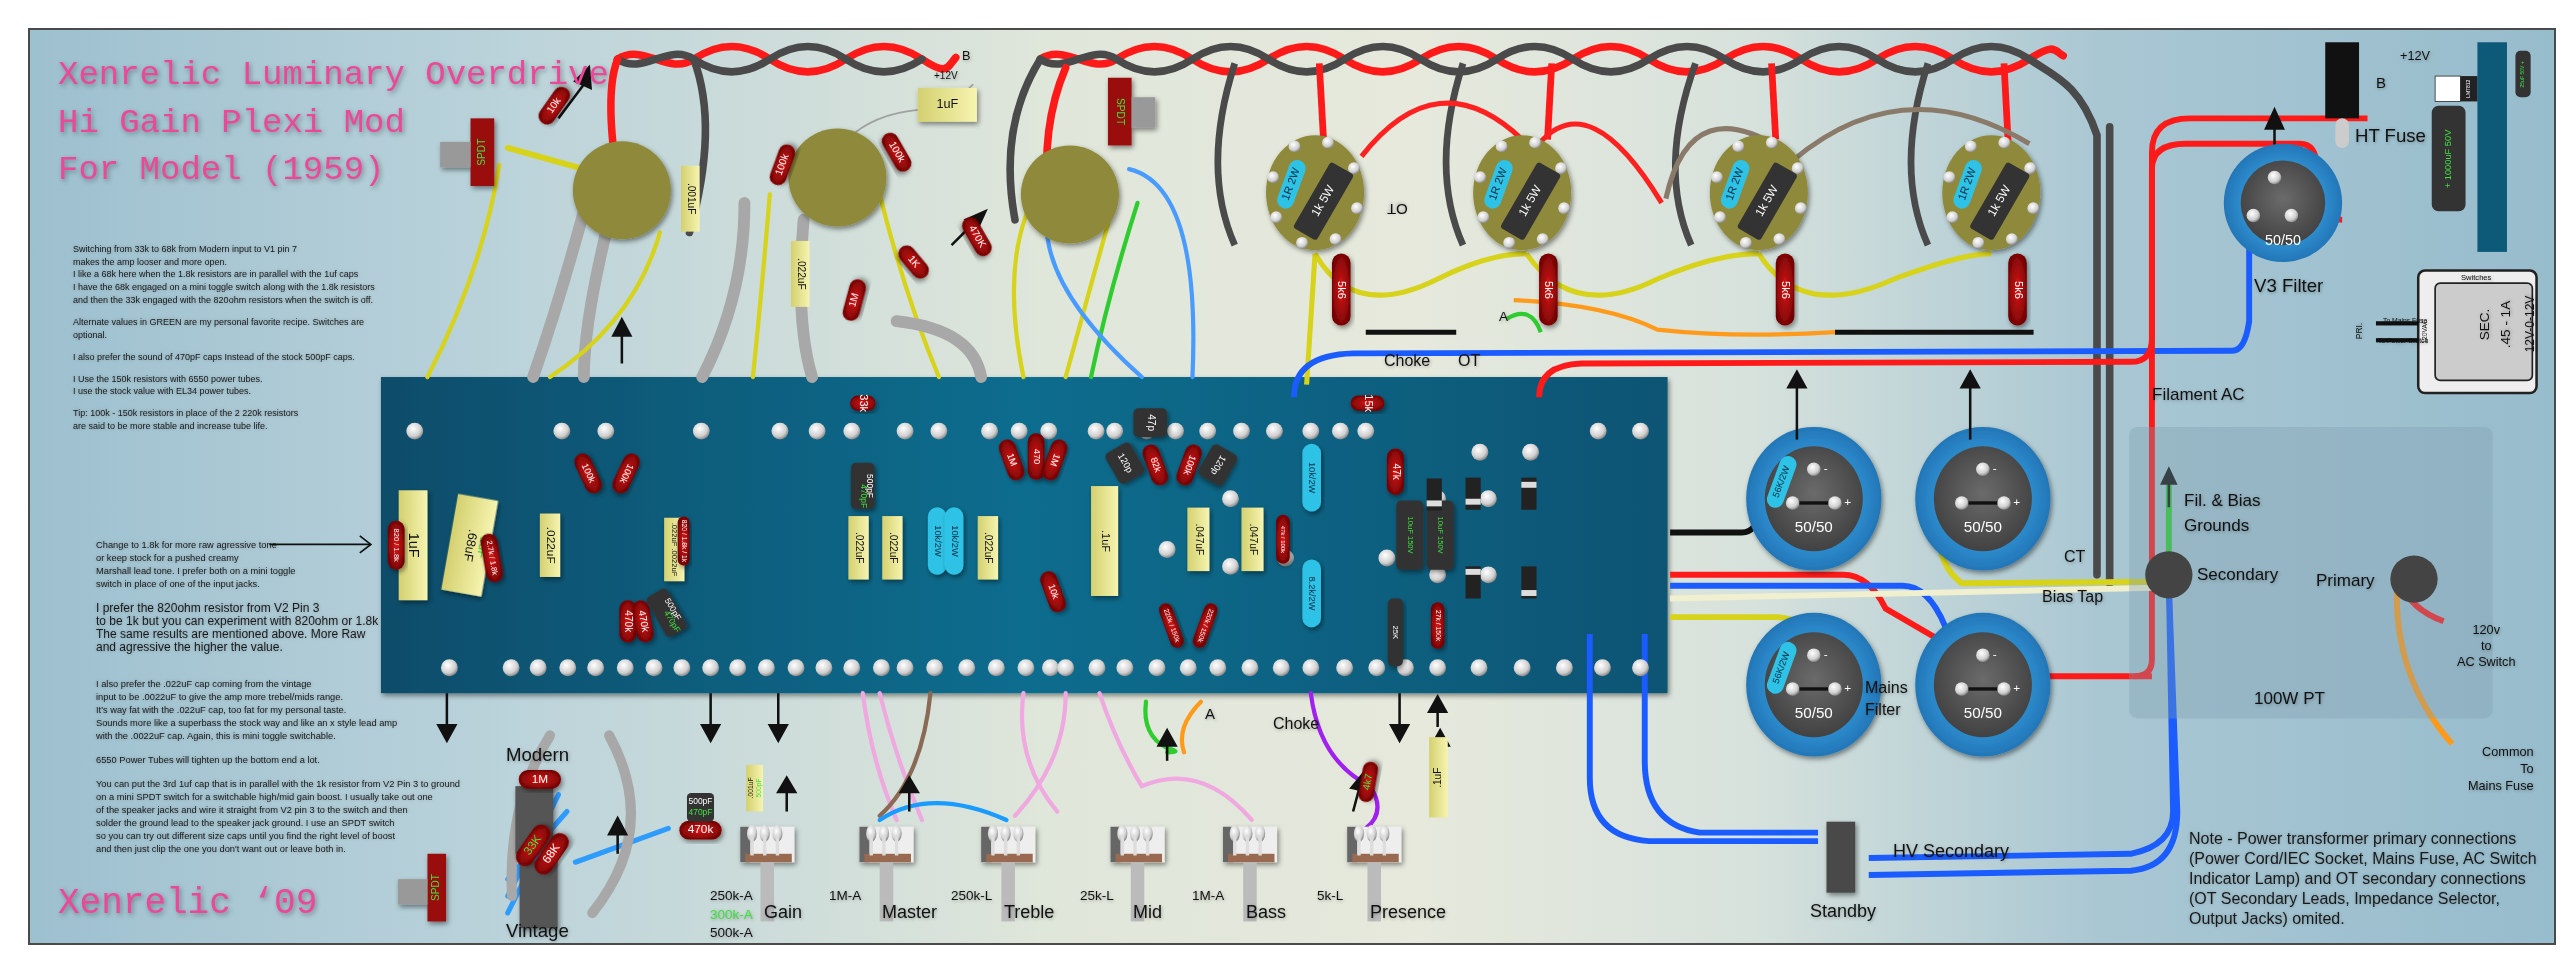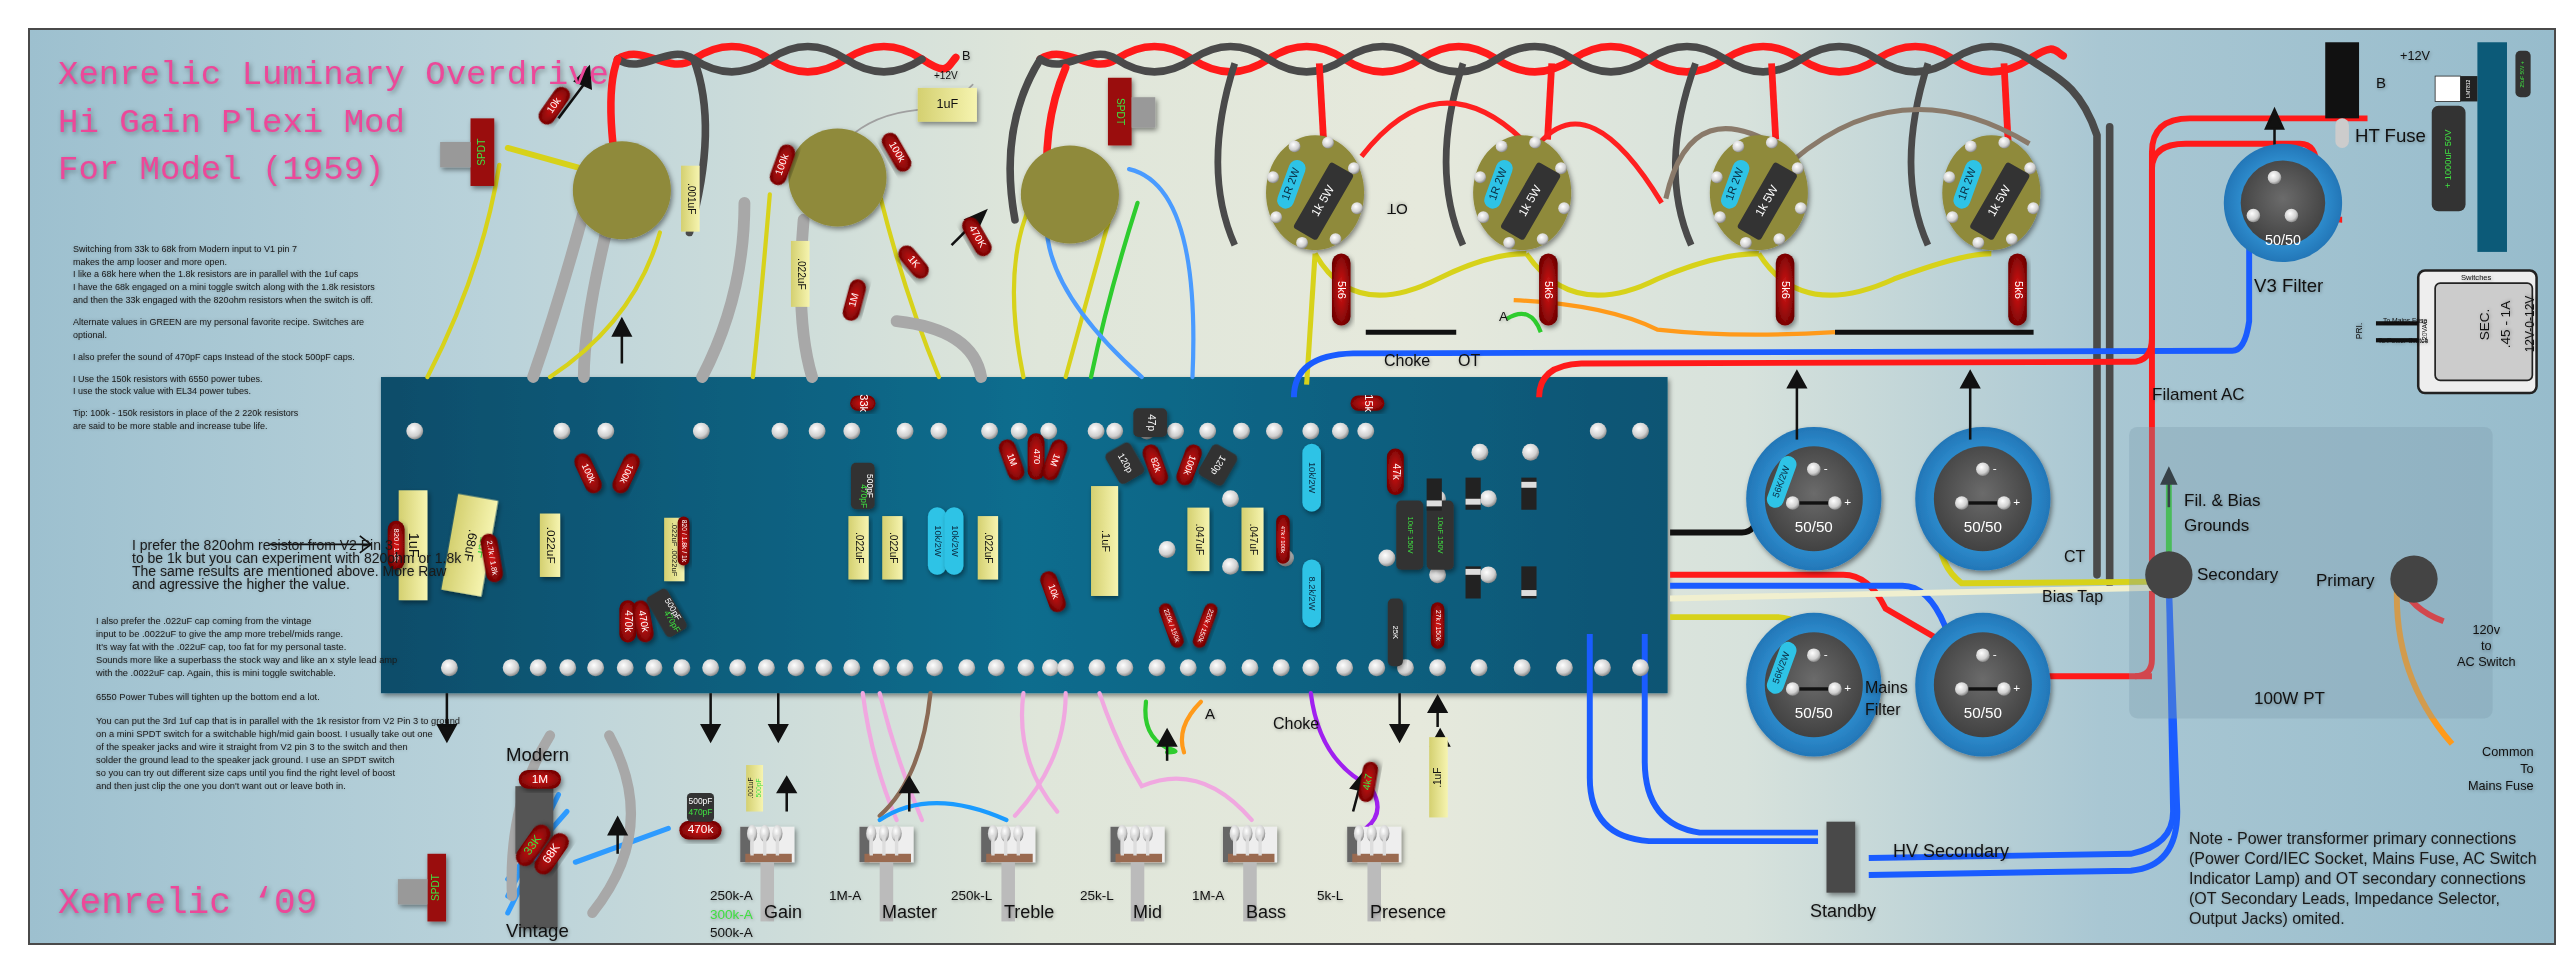--- a/index.html
+++ b/index.html
@@ -819,21 +819,25 @@
 I have the 68k engaged on a mini toggle switch along with the 1.8k resistors
 and then the 33k engaged with the 820ohm resistors when the switch is off.</div>
     <div class="note" style="position: relative; font-size: 9px; line-height: 12.7px; margin-bottom: 9.3px;">Alternate values in GREEN are my personal favorite recipe. Switches are optional.</div>
     <div class="note" style="position: relative; font-size: 9px; line-height: 12.7px; margin-bottom: 9.3px;">I also prefer the sound of 470pF caps Instead of the stock 500pF caps.</div>
     <div class="note" style="position: relative; font-size: 9px; line-height: 12.7px; margin-bottom: 9.3px;">I Use the 150k resistors with 6550 power tubes.
 I use the stock value with EL34 power tubes.</div>
     <div class="note" style="position: relative; font-size: 9px; line-height: 12.7px; margin-bottom: 9.3px;">Tip: 100k - 150k resistors in place of the 2 220k resistors
 are said to be more stable and increase tube life.</div>
   </div>
 <div id="notesBottom" style="position:absolute;left:96px;top:539px;width:423px;">
-    <div class="note" style="position: relative; font-size: 14px; line-height: 13px; margin-bottom: 11px; margin-left: 36px;">I prefer the 820ohm resistor from V2 Pin 3
+    <div class="note" style="position: relative; font-size: 9.3px; line-height: 13px; margin-bottom: 11px;">Change to 1.8k for more raw agressive tone
+or keep stock for a pushed creamy
+Marshall lead tone. I prefer both on a mini toggle
+switch in place of one of the input jacks.</div>
+    <div class="note" style="position: relative; font-size: 12px; line-height: 13px; margin-bottom: 11px;">I prefer the 820ohm resistor from V2 Pin 3
 to be 1k but you can experiment with 820ohm or 1.8k
 The same results are mentioned above. More Raw
 and agressive the higher the value.</div>
     <div class="note" style="position: relative; font-size: 9.3px; line-height: 13px; margin-bottom: 11px; margin-top: 24px;">I also prefer the .022uF cap coming from the vintage
 input to be .0022uF to give the amp more trebel/mids range.
 It's way fat with the .022uF cap, too fat for my personal taste.
 Sounds more like a superbass the stock way and like an x style lead amp
 with the .0022uF cap. Again, this is mini toggle switchable.</div>
     <div class="note" style="position: relative; font-size: 9.3px; line-height: 13px; margin-bottom: 11px;">6550 Power Tubes will tighten up the bottom end a lot.</div>
     <div class="note" style="position: relative; font-size: 9.3px; line-height: 13px; margin-bottom: 11px;">You can put the 3rd 1uf cap that is in parallel with the 1k resistor from V2 Pin 3 to ground

